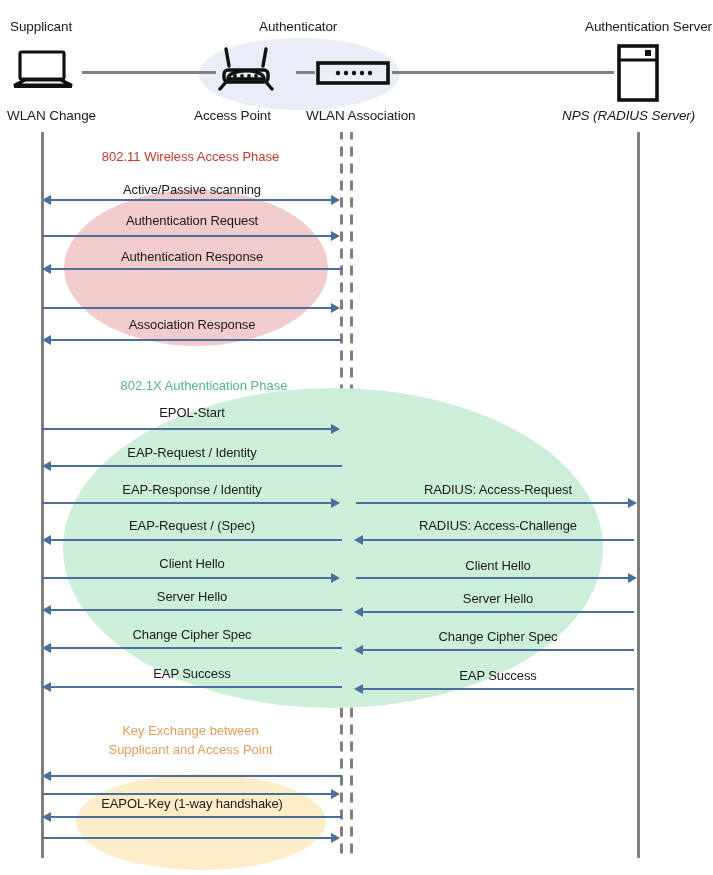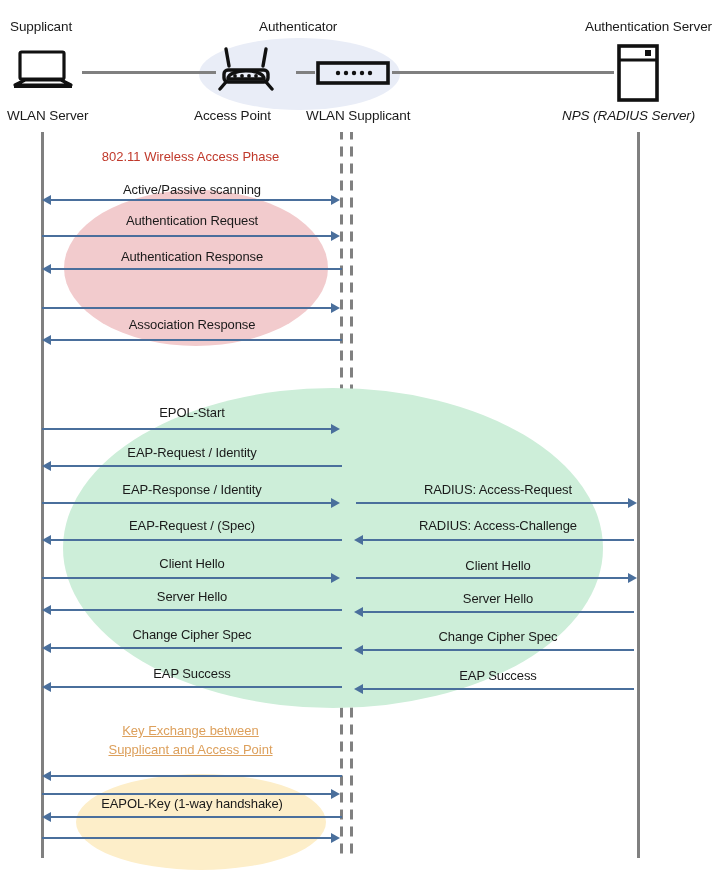--- a/index.html
+++ b/index.html
@@ -81,21 +81,21 @@
   
   .phase-label {
     position: absolute;
     font-size: 13px;
     white-space: nowrap;
     text-align: center;
     line-height: 19px;
   }
   .ph-red   { color: #c0392b; }
   .ph-green { color: #52b788; }
-  .ph-amber { color: #dda05c; text-decoration: underline; }
+  .ph-amber { color: #dda05c; }
 
   
   .msg-line {
     position: absolute;
     height: 2px;
     background: #4a6f9c;
   }
   .arrowhead {
     position: absolute;
     width: 0;
@@ -164,23 +164,23 @@
   </div>
 
   <div class="icon" style="left:617px; top:44px;">
     <svg width="42" height="58" viewBox="0 0 42 58">
       <rect x="2" y="2" width="38" height="54" fill="none" stroke="#111111" stroke-width="3.6"></rect>
       <line x1="3" y1="16" x2="39" y2="16" stroke="#111111" stroke-width="3.2"></line>
       <rect x="28" y="6" width="6" height="6" fill="#111111"></rect>
     </svg>
   </div>
 
-  <div class="actor-caption" style="left:7px;   top:108px;">WLAN Server</div>
+  <div class="actor-caption" style="left:7px;   top:108px;">WLAN Change</div>
   <div class="actor-caption" style="left:194px; top:108px;">Access Point</div>
-  <div class="actor-caption" style="left:306px; top:108px;">WLAN Supplicant</div>
+  <div class="actor-caption" style="left:306px; top:108px;">WLAN Association</div>
   <div class="actor-caption" style="left:562px; top:108px;font-style:italic;">NPS (RADIUS Server)</div>
 
   <div class="lifeline-solid" style="left:41px;  top:132px; height:726px;"></div>
   <div class="lifeline-dashed" style="left:340px; top:132px; height:726px;"></div>
   <div class="lifeline-dashed" style="left:350px; top:132px; height:726px;"></div>
   <div class="lifeline-solid" style="left:637px; top:132px; height:726px;"></div>
 
   <div class="blob blob-pink" style="left:64px; top:190px; width:264px; height:156px;"></div>
 
   <div class="phase-label ph-red" style="left:44px; top:147px; width:293px;">802.11 Wireless Access Phase</div>
@@ -200,20 +200,21 @@
 
   <div class="msg-line" style="left:42px; top:307px; width:291px;"></div>
   <div class="arrowhead right" style="left:331px; top:303px;"></div>
 
   <div class="msg-label" style="left:42px; top:317px; width:300px;">Association Response</div>
   <div class="msg-line" style="left:50px; top:339px; width:292px;"></div>
   <div class="arrowhead left" style="left:42px; top:335px;"></div>
 
   <div class="blob blob-green" style="left:63px; top:388px; width:540px; height:320px;"></div>
 
+  <div class="phase-label ph-green" style="left:44px; top:376px; width:320px;">802.1X Authentication Phase</div>
 
   <div class="msg-label" style="left:42px; top:405px; width:300px;">EPOL-Start</div>
   <div class="msg-line" style="left:42px; top:428px; width:291px;"></div>
   <div class="arrowhead right" style="left:331px; top:424px;"></div>
 
   <div class="msg-label" style="left:42px; top:445px; width:300px;">EAP-Request / Identity</div>
   <div class="msg-line" style="left:50px; top:465px; width:292px;"></div>
   <div class="arrowhead left" style="left:42px; top:461px;"></div>
 
   <div class="msg-label" style="left:42px; top:482px; width:300px;">EAP-Response / Identity</div>

